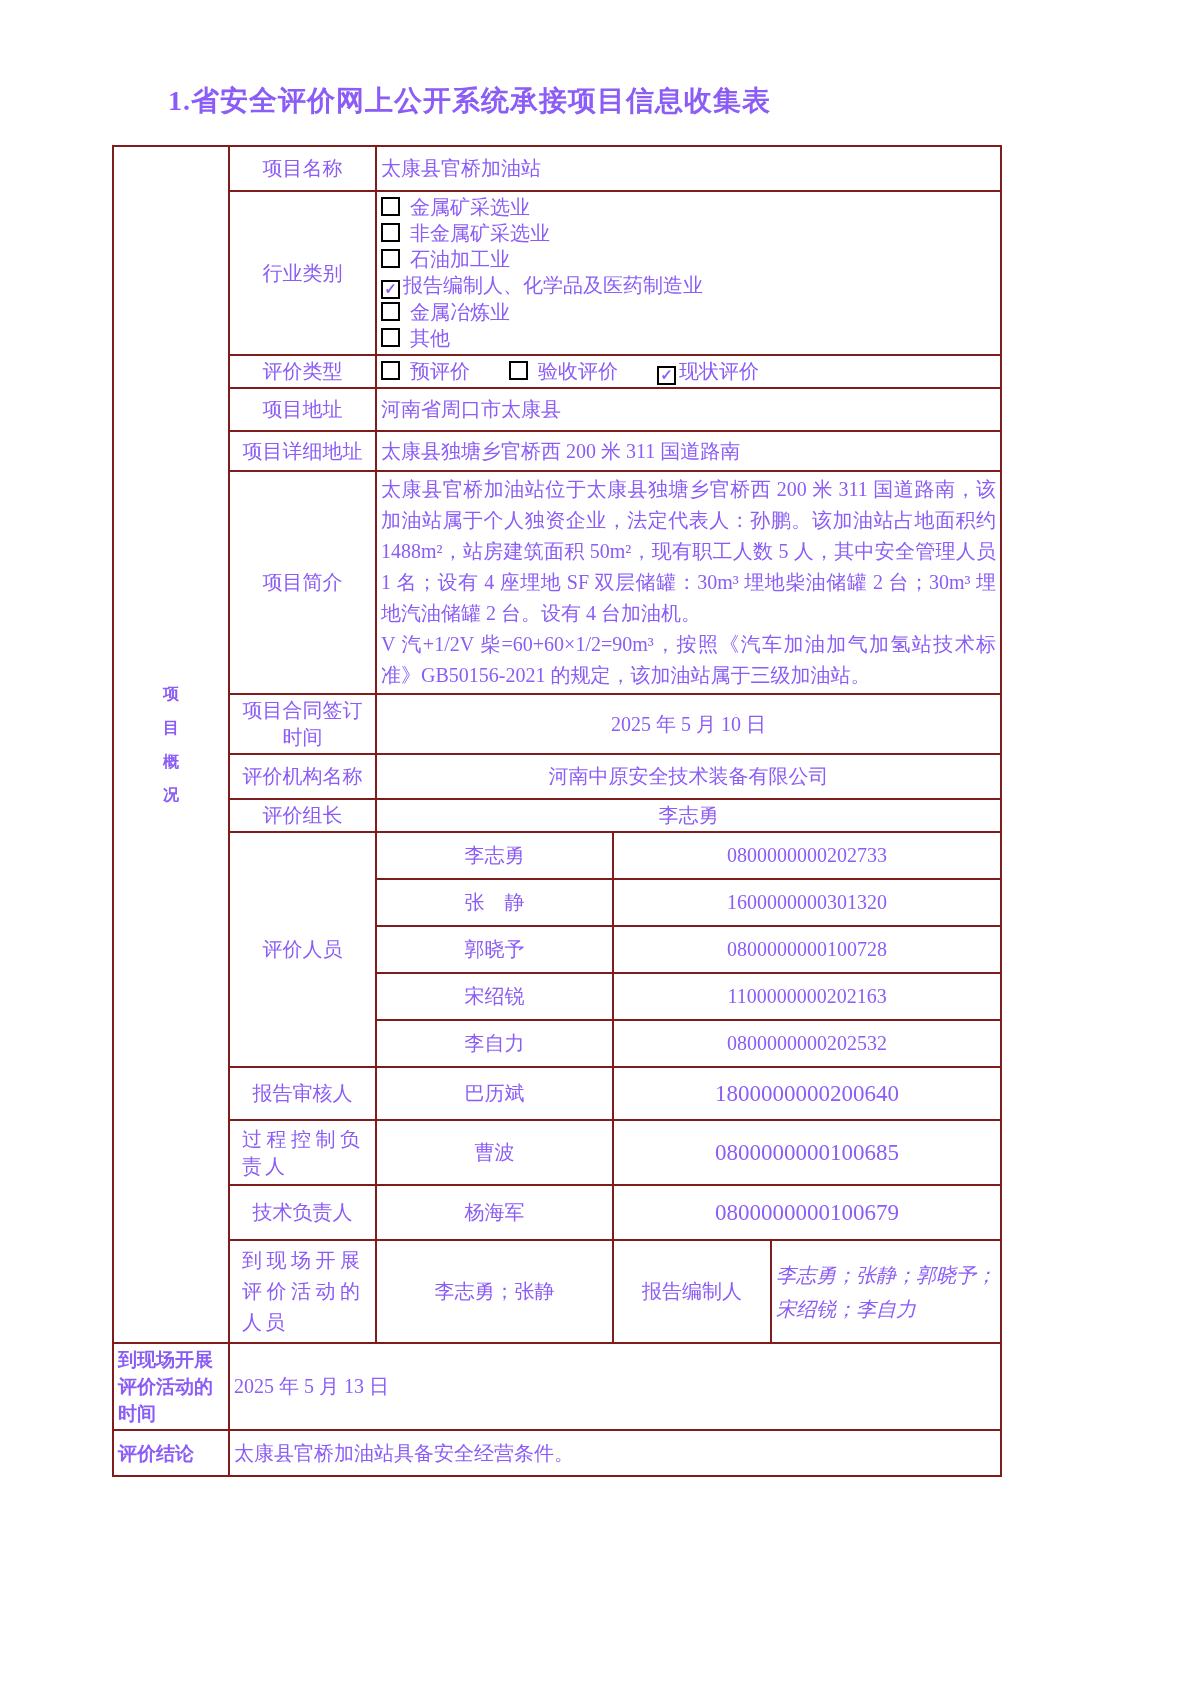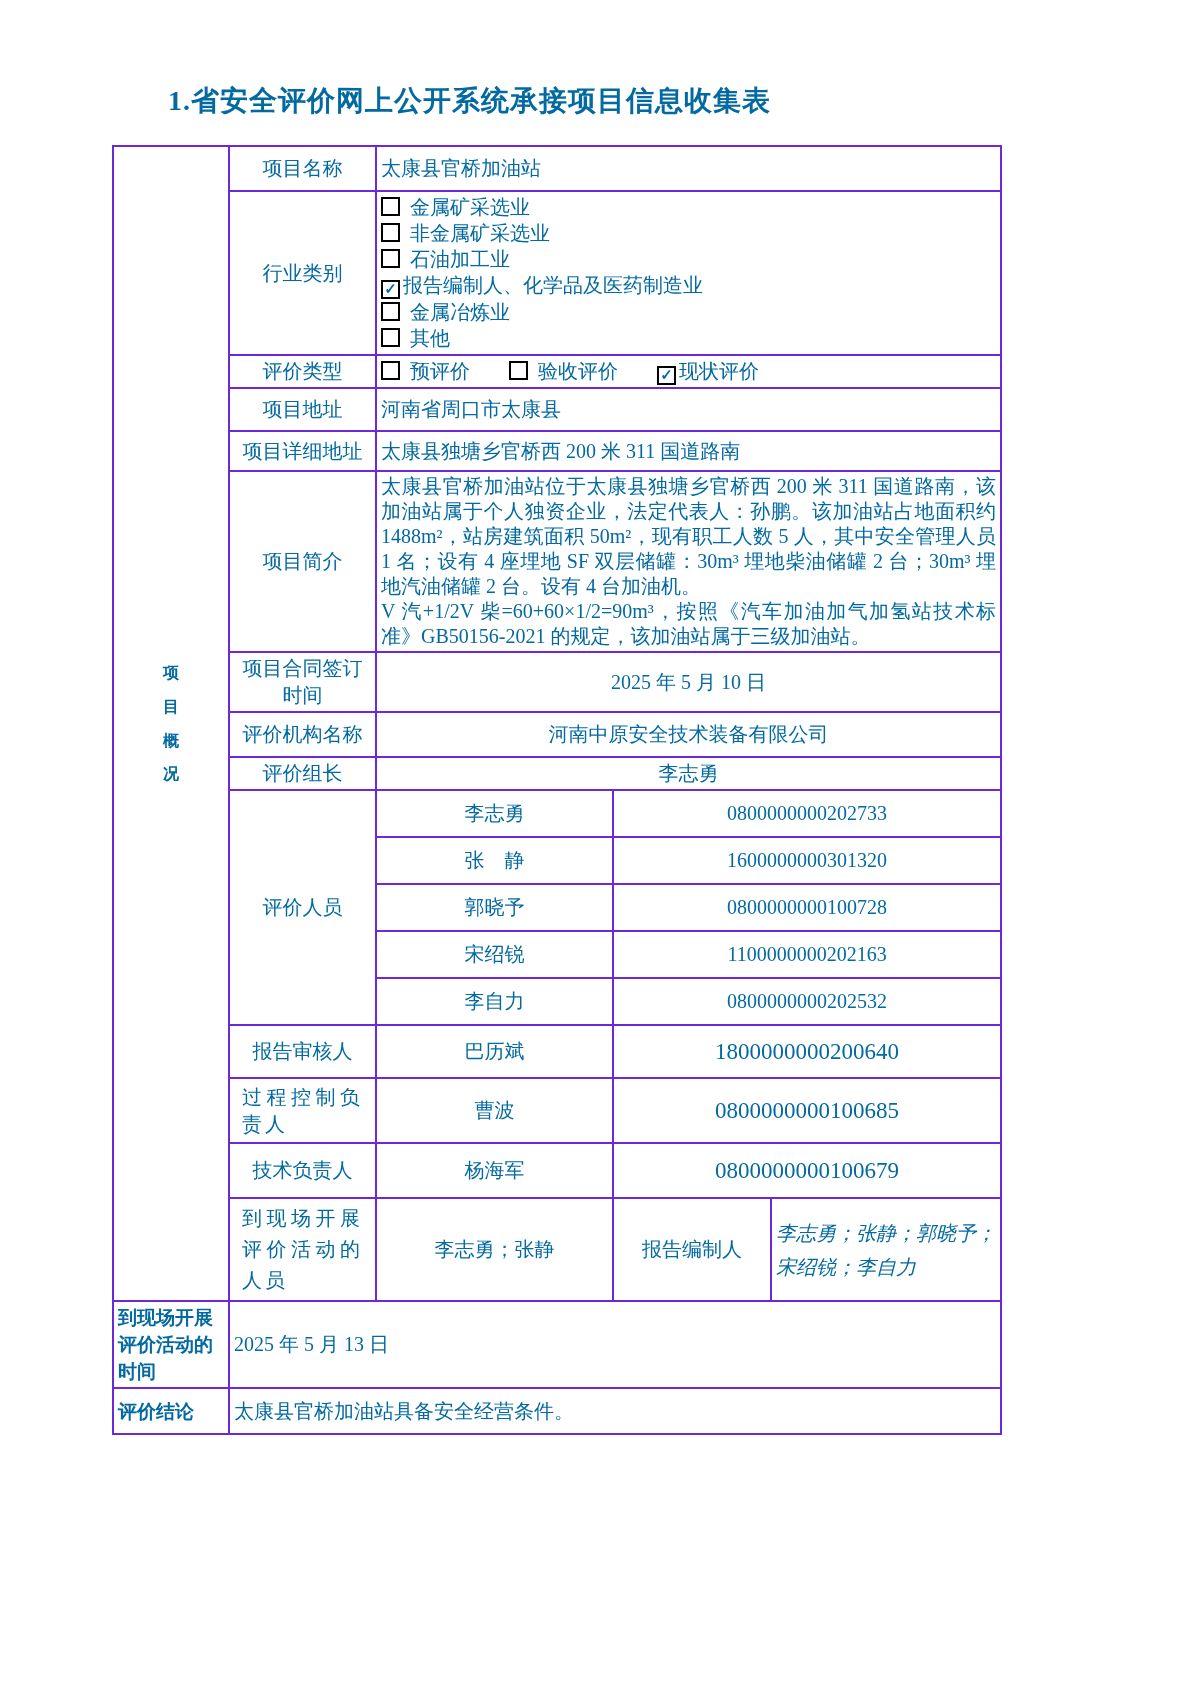--- a/index.html
+++ b/index.html
@@ -1,31 +1,31 @@
 <!DOCTYPE html>
 <html><head>
 <meta charset="utf-8">
 <style>
   html,body{margin:0;padding:0;background:#888;}
   .page{
     position:relative;width:1200px;height:1697px;background:#ffffff;
-    font-family:"Liberation Serif","DejaVu Serif",serif;color:#0369a1;
+    font-family:"Liberation Serif","DejaVu Serif",serif;color:#8b5cf6;
     margin:0 auto;overflow:hidden;
   }
   .title{
     position:absolute;left:168px;top:82px;margin:0;
     font-size:28px;font-weight:bold;letter-spacing:1px;
   }
   table.form{
     position:absolute;left:112px;top:145px;width:888px;
     border-collapse:collapse;table-layout:fixed;
     font-size:20px;
   }
   table.form td{
-    border:2px solid #6d28d9;vertical-align:middle;padding:2px 4px;
+    border:2px solid #7f1d1d;vertical-align:middle;padding:2px 4px;
     overflow:hidden;
   }
   .label{text-align:center;}
   .label.wrap{text-align:justify;padding:2px 12px;letter-spacing:3px;}
   .value{text-align:left;padding-left:14px;}
   .center{text-align:center;padding-left:4px;}
   .section-cell{text-align:center;}
   .vertical{
     width:22px;margin:0 auto;word-break:break-all;line-height:2.1;
     font-weight:bold;font-size:16px;text-align:center;
@@ -33,21 +33,21 @@
   .opts{padding:4px 0 4px 10px;line-height:25px;}
   .opt{margin:1px 0;white-space:nowrap;}
   .checkbox{
     display:inline-block;width:15px;height:15px;border:2px solid #000;
     margin-right:10px;vertical-align:-2px;line-height:14px;text-align:center;
     font-size:15px;font-weight:bold;
   }
   .checkbox.checked{margin-right:3px;}
   .opt-inline{margin-right:34px;white-space:nowrap;}
   .opt-inline:last-child{margin-right:0;}
-  .summary-cell{padding:4px 11px;line-height:25px;text-align:justify;margin-top:22px;}
+  .summary-cell{padding:4px 11px;line-height:31px;text-align:justify;margin-top:22px;}
   .summary-cell .para{text-align:justify;}
   .num{text-align:center;font-family:"Liberation Serif",serif;}
   .num-lg{text-align:center;font-size:23px;}
   .editor-label{padding-left:12px;text-align:center;}
   .editor-names{padding:4px 10px;line-height:34px;text-align:left;font-style:italic;}
   .bold-label{
     font-family:"Liberation Sans","DejaVu Sans",sans-serif;
     font-weight:bold;font-size:19px;text-align:left;padding:4px 8px;
     line-height:27px;
   }

